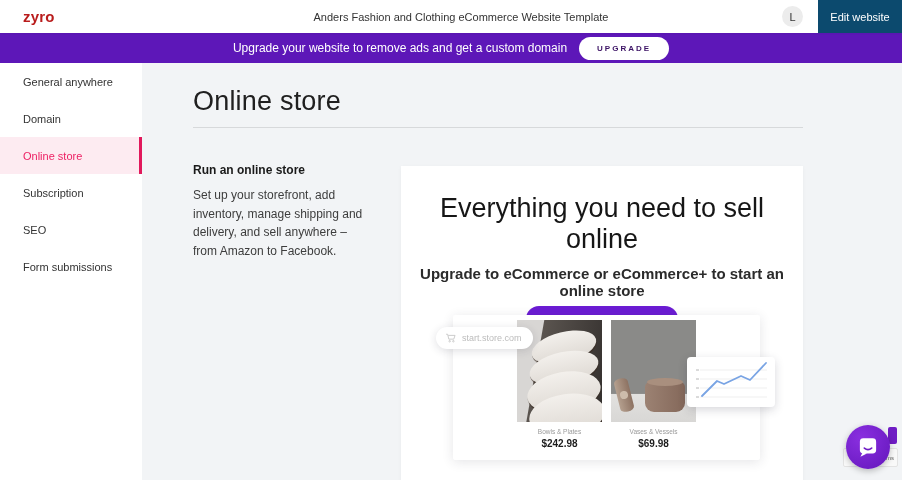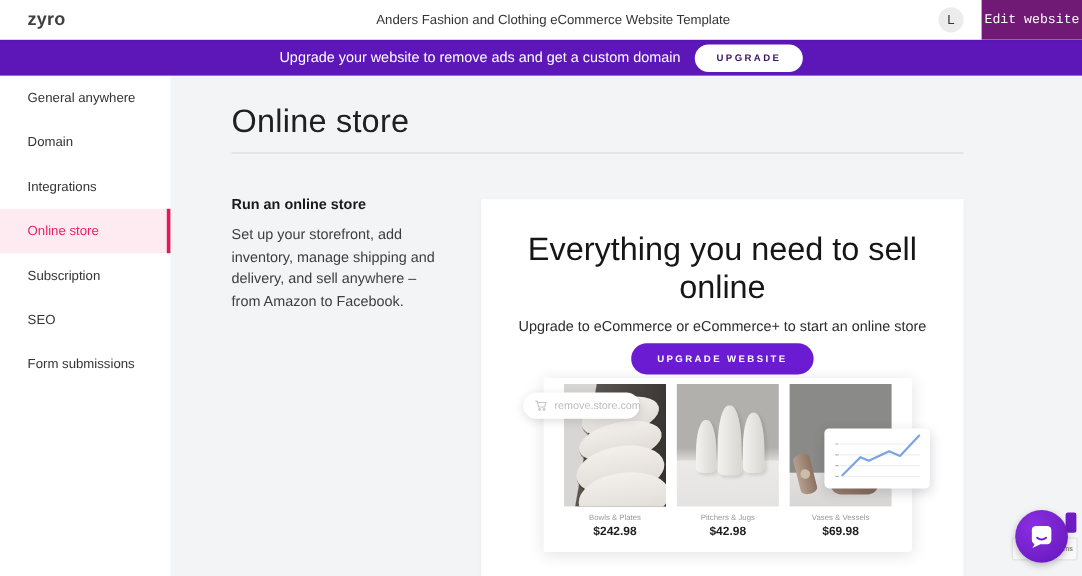--- a/index.html
+++ b/index.html
@@ -3,29 +3,29 @@
 <meta charset="utf-8">
 <style>
   * { margin: 0; padding: 0; box-sizing: border-box; }
   html, body { width: 902px; height: 480px; font-family: "Liberation Sans", sans-serif; }
   #app { position: relative; width: 902px; height: 480px; background: #f2f4f6; overflow: hidden; }
 
   
   .topbar { position: absolute; top: 0; left: 0; width: 902px; height: 33px;
             background: #fff; display: flex; align-items: center; z-index: 30;
             box-shadow: 0 1px 2px rgba(0,0,0,0.05); }
-  .logo { position: absolute; left: 23px; font-size: 15px; font-weight: bold; color: #404040;
+  .logo { position: absolute; left: 23px; font-size: 15px; font-weight: bold; color: #b91c1c;
           letter-spacing: 0.2px; cursor: pointer; }
   .site-title { width: 100%; text-align: center; font-size: 11px; color: #333;
                 padding-right: 40px; padding-left: 60px; }
   .avatar { position: absolute; right: 99px; top: 6px; width: 21px; height: 21px; border-radius: 50%;
             background: #ececec; color: #333; font-size: 11px; display: flex; align-items: center;
             justify-content: center; cursor: pointer; }
   .edit-btn { position: absolute; right: 0; top: 0; width: 84px; height: 33px; border: none;
-              background: #701a75; color: #fff; font-size: 11px; font-family: Liberation Mono, monospace; cursor: pointer; }
+              background: #0c4a6e; color: #fff; font-size: 11px; font-family: Liberation Sans, sans-serif; cursor: pointer; }
 
   
   .banner { position: absolute; top: 33px; left: 0; width: 902px; height: 30px; background: #5d17b8;
             display: flex; align-items: center; justify-content: center; gap: 12px; z-index: 25; }
   .banner-text { color: #fff; font-size: 12px; }
   .banner-btn { height: 23px; padding: 0 18px; border-radius: 12px; border: none; background: #fff;
                 color: #3c1365; font-size: 8px; font-weight: bold; letter-spacing: 2px;
                 font-family: inherit; cursor: pointer; }
 
   
@@ -41,21 +41,21 @@
   .divider { position: absolute; left: 51px; top: 64px; width: 610px; height: 1px; background: #d7d9db; }
 
   .intro { position: absolute; left: 51px; top: 100px; width: 178px; }
   .intro-title { font-size: 12px; font-weight: bold; color: #1a1a1a; }
   .intro-body { margin-top: 9px; font-size: 12px; color: #3d3d3d; line-height: 1.55; }
 
   
   .card { position: absolute; left: 259px; top: 103px; width: 402px; height: 364px; background: #fff;
           box-shadow: 0 1px 4px rgba(0,0,0,0.04); text-align: center; }
   .card-heading { margin-top: 27px; font-size: 27px; font-weight: 400; color: #161616; }
-  .card-sub { margin-top: 10px; font-size: 12px; font-weight: normal; color: #2b2b2b; }
+  .card-sub { margin-top: 10px; font-size: 15px; font-weight: bold; color: #2b2b2b; }
   .card-btn { margin-top: 7px; height: 26px; padding: 0 22px; border: none; border-radius: 14px;
               background: #6b1cd3; color: #fff; font-size: 8px; font-weight: bold; letter-spacing: 2px;
               font-family: inherit; cursor: pointer; }
 
   
   .showcase { position: absolute; left: 52px; top: 149px; width: 307px; height: 145px;
               background: #fff; box-shadow: 0 2px 12px rgba(40,40,60,0.12); border-radius: 2px;
               display: flex; justify-content: center; gap: 9px; padding-top: 5px; }
   .tile { width: 85px; }
   .tile-img { width: 85px; height: 102px; position: relative; overflow: hidden; }
@@ -125,21 +125,20 @@
   </header>
 
   <div class="banner">
     <span class="banner-text">Upgrade your website to remove ads and get a custom domain</span>
     <button class="banner-btn">UPGRADE</button>
   </div>
 
   <nav class="sidebar">
     <div class="side-item">General anywhere</div>
     <div class="side-item">Domain</div>
-    <div class="side-item">Integrations</div>
     <div class="side-item active">Online store</div>
     <div class="side-item">Subscription</div>
     <div class="side-item">SEO</div>
     <div class="side-item">Form submissions</div>
   </nav>
 
   <main class="main">
     <h1 class="page-heading">Online store</h1>
     <div class="divider"></div>
 
@@ -159,48 +158,39 @@
           <div class="tile-img img-bowls">
             <div class="bowl bowl1"></div>
               <div class="bowl bowl2"></div>
               <div class="bowl bowl3"></div>
               <div class="bowl bowl4"></div>
           </div>
           <div class="tile-name">Bowls &amp; Plates</div>
           <div class="tile-price">$242.98</div>
         </div>
         <div class="tile">
-          <div class="tile-img img-pitchers">
-            <div class="vase vase1"></div>
-              <div class="vase vase2"></div>
-              <div class="vase vase3"></div>
-          </div>
-          <div class="tile-name">Pitchers &amp; Jugs</div>
-          <div class="tile-price">$42.98</div>
-        </div>
-        <div class="tile">
           <div class="tile-img img-vases">
             <div class="lid"></div>
               <div class="pot"></div>
           </div>
           <div class="tile-name">Vases &amp; Vessels</div>
           <div class="tile-price">$69.98</div>
         </div>
       </div>
 
       
       <div class="url-pill">
         <span style="display:flex">
           <svg width="12" height="12" viewBox="0 0 16 16" fill="none" stroke="#c6c6c6" stroke-width="1.2">
             <path d="M1.5 3h2l1.6 6.5h6.6l1.7-5H4.3"></path>
             <circle cx="6.2" cy="12.3" r="1"></circle>
               <circle cx="11.2" cy="12.3" r="1"></circle>
           </svg>
         </span>
-        <span class="url-text">remove.store.com</span>
+        <span class="url-text">start.store.com</span>
       </div>
 
       
       <div class="chart-card">
         <svg width="88" height="50" viewBox="0 0 88 50">
           <line x1="9" y1="13" x2="12" y2="13" stroke="#b6b6b6" stroke-width="1"></line>
           <line x1="13" y1="13" x2="80" y2="13" stroke="#efefef" stroke-width="1"></line>
           <line x1="9" y1="22" x2="12" y2="22" stroke="#b6b6b6" stroke-width="1"></line>
           <line x1="13" y1="22" x2="80" y2="22" stroke="#efefef" stroke-width="1"></line>
           <line x1="9" y1="31" x2="12" y2="31" stroke="#b6b6b6" stroke-width="1"></line>

